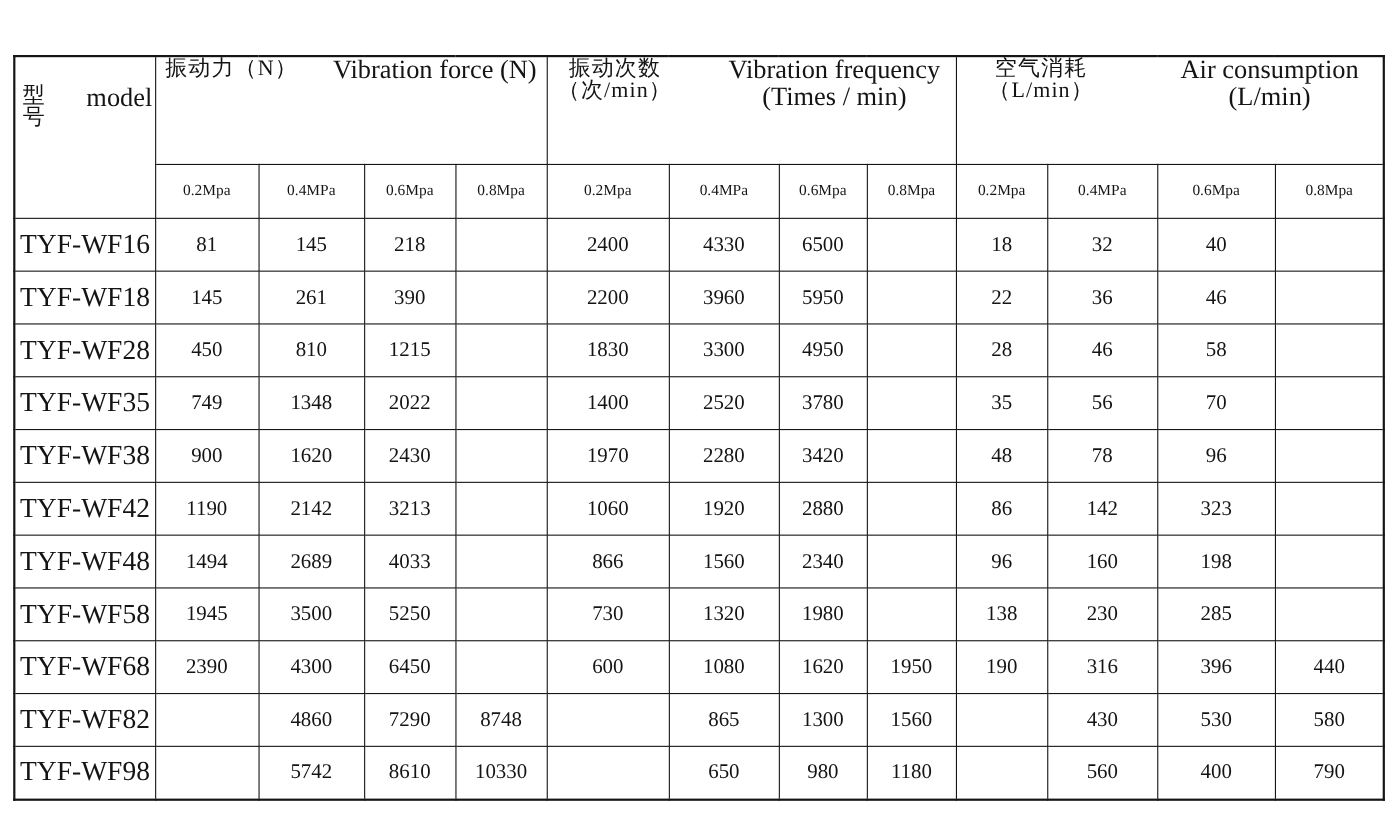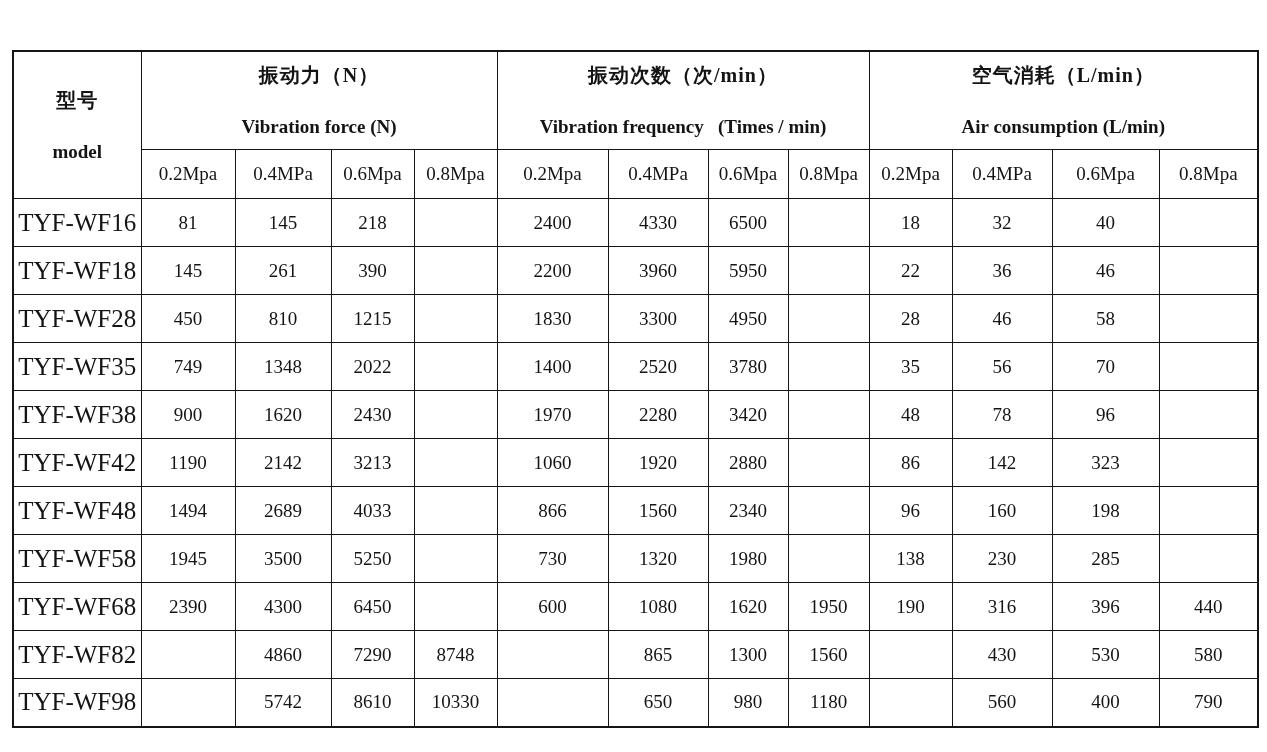--- a/index.html
+++ b/index.html
@@ -34,29 +34,28 @@
     font-weight: normal;
     font-size: 19px;
     color: #141414;
     overflow: hidden;
   }
   
   th.group-th { vertical-align: middle; }
   th.group-th .inner, th.model-th .inner {
     height: 97px;
     display: flex;
-    flex-direction: column;
+    flex-direction: row;
     justify-content: center;
     gap: 32px;
-    font-weight: bold;
   }
   th.model-th { vertical-align: top; margin-top: 41px; }
   .zh { font-size: 20px; line-height: 1; letter-spacing: 1px; }
-  .en { font-size: 19px; line-height: 1; white-space: pre-wrap; }
-  tr.subhead th { height: 48px; font-size: 19px; }
+  .en { font-size: 24px; line-height: 1; white-space: pre-wrap; }
+  tr.subhead th { height: 48px; font-size: 14px; }
   tbody tr { height: 48px; }
   tbody td { font-size: 19px; }
   tbody td.model { font-size: 25px; }
 </style>
 </head>
 <body>
 
 <div class="page">
   <table class="spec">
     <colgroup>

